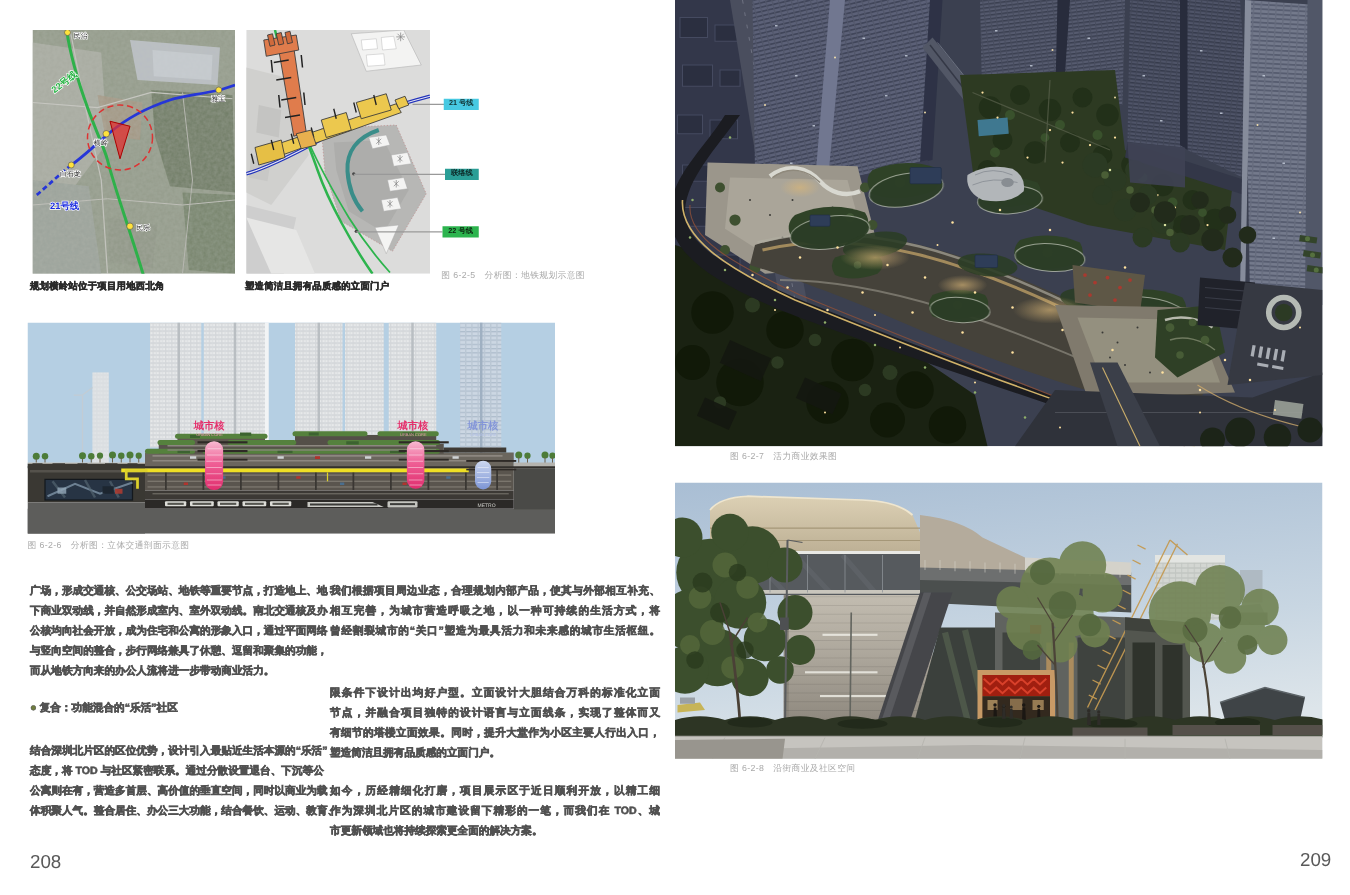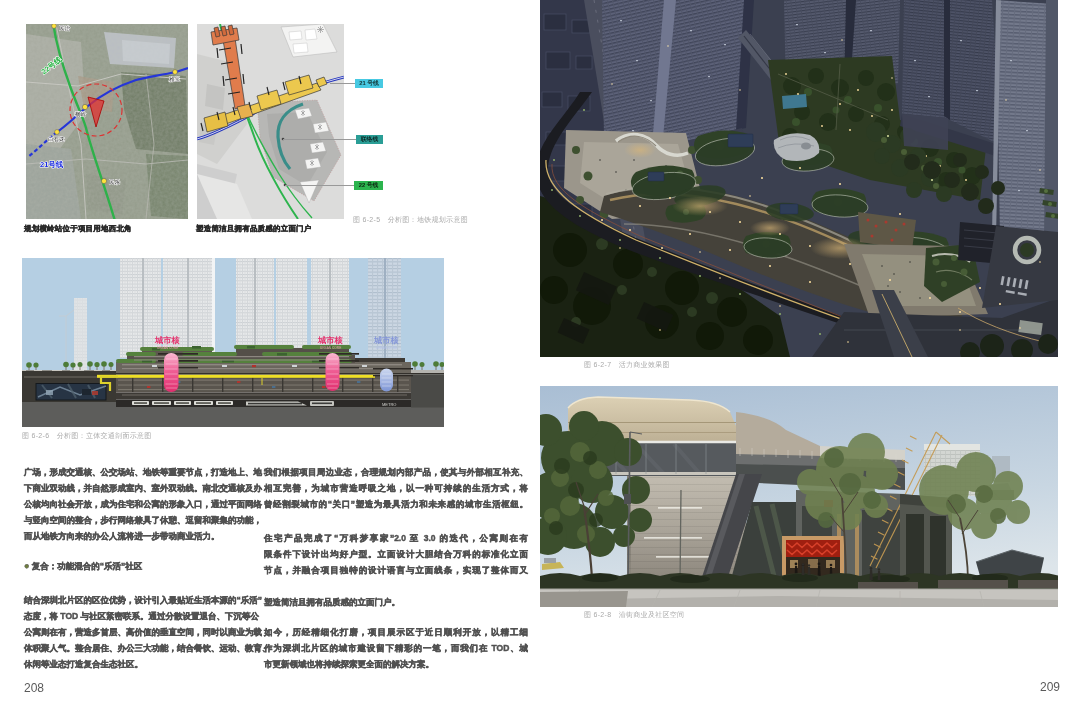--- a/index.html
+++ b/index.html
@@ -2,21 +2,21 @@
 <html><head><meta charset="utf-8">
 <style>
 html,body{margin:0;padding:0;background:#fff;}
 #page{position:relative;width:1080px;height:716px;background:#fff;overflow:hidden;font-family:"Liberation Sans",sans-serif;}
 .abs{position:absolute;}
 .ln{position:absolute;width:222px;height:16px;line-height:16px;font-size:8.5px;font-weight:bold;color:#515151;-webkit-text-stroke:0.45px #515151;text-align:justify;text-align-last:justify;white-space:nowrap;letter-spacing:0;}
 .ln2{width:264px;}
 .last{text-align-last:left;}
 .cap{position:absolute;font-size:7.5px;font-weight:bold;color:#2a2a2a;-webkit-text-stroke:0.4px #2a2a2a;letter-spacing:0.2px;}
 .figref{position:absolute;font-size:7px;color:#a9a9a9;letter-spacing:0.3px;}
-.pgnum{position:absolute;font-size:12px;color:#5a5a5a;}
+.pgnum{position:absolute;font-size:15px;color:#5a5a5a;}
 </style></head>
 <body>
 <div id="page">
 
 <svg class="abs" style="left:26px;top:24px" width="162" height="195" viewBox="0 0 162 195">
 <defs>
 <filter id="nz" x="-5%" y="-5%" width="110%" height="110%">
 <feTurbulence type="fractalNoise" baseFrequency="0.35" numOctaves="2" result="n"></feTurbulence>
 <feColorMatrix in="n" type="matrix" values="0 0 0 0 0.55 0 0 0 0 0.57 0 0 0 0 0.52 0 0 0 0.25 0"></feColorMatrix>
 <feComposite operator="over" in2="SourceGraphic"></feComposite>
@@ -385,29 +385,28 @@
 <div class="ln" style="left:24px;top:496px">公核均向社会开放，成为住宅和公寓的形象入口，通过平面网络</div>
 <div class="ln" style="left:24px;top:512px">与竖向空间的整合，步行网络兼具了休憩、逗留和聚集的功能，</div>
 <div class="ln last" style="left:24px;top:528px">而从地铁方向来的办公人流将进一步带动商业活力。</div>
 
 <div class="ln last" style="left:24px;top:558px"><span style="color:#6f7d3f;font-size:9px;">●</span> 复合：功能混合的“乐活”社区</div>
 
 <div class="ln" style="left:24px;top:592px">结合深圳北片区的区位优势，设计引入最贴近生活本源的“乐活”</div>
 <div class="ln" style="left:24px;top:608px">态度，将 TOD 与社区紧密联系。通过分散设置退台、下沉等公</div>
 <div class="ln" style="left:24px;top:624px">公寓则在有，营造多首层、高价值的垂直空间，同时以商业为载</div>
 <div class="ln" style="left:24px;top:640px">体积聚人气。整合居住、办公三大功能，结合餐饮、运动、教育、</div>
-<div class="ln last" style="left:24px;top:656px">休闲等业态打造复合生态社区。</div>
 
 <div class="ln ln2" style="left:264px;top:464px">我们根据项目周边业态，合理规划内部产品，使其与外部相互补充、</div>
 <div class="ln ln2" style="left:264px;top:480px">相互完善，为城市营造呼吸之地，以一种可持续的生活方式，将</div>
 <div class="ln ln2" style="left:264px;top:496px">曾经割裂城市的“关口”塑造为最具活力和未来感的城市生活枢纽。</div>
 
-<div class="ln ln2" style="left:264px;top:530px">住宅产品完成了“万科梦享家”2.0 至 3.0 的迭代，公寓则在有</div>
 <div class="ln ln2" style="left:264px;top:546px">限条件下设计出均好户型。立面设计大胆结合万科的标准化立面</div>
 <div class="ln ln2" style="left:264px;top:562px">节点，并融合项目独特的设计语言与立面线条，实现了整体而又</div>
+<div class="ln ln2" style="left:264px;top:578px">有细节的塔楼立面效果。同时，提升大堂作为小区主要人行出入口，</div>
 <div class="ln ln2 last" style="left:264px;top:594px">塑造简洁且拥有品质感的立面门户。</div>
 
 <div class="ln ln2" style="left:264px;top:624px">如今，历经精细化打磨，项目展示区于近日顺利开放，以精工细</div>
 <div class="ln ln2" style="left:264px;top:640px">作为深圳北片区的城市建设留下精彩的一笔，而我们在 TOD、城</div>
 <div class="ln ln2 last" style="left:264px;top:656px">市更新领域也将持续探索更全面的解决方案。</div>
 
 <div class="pgnum" style="left:24px;top:681px">208</div>
 
 <svg class="abs" style="left:540px;top:0" width="518" height="357" viewBox="0 0 518 357">
 <defs>

